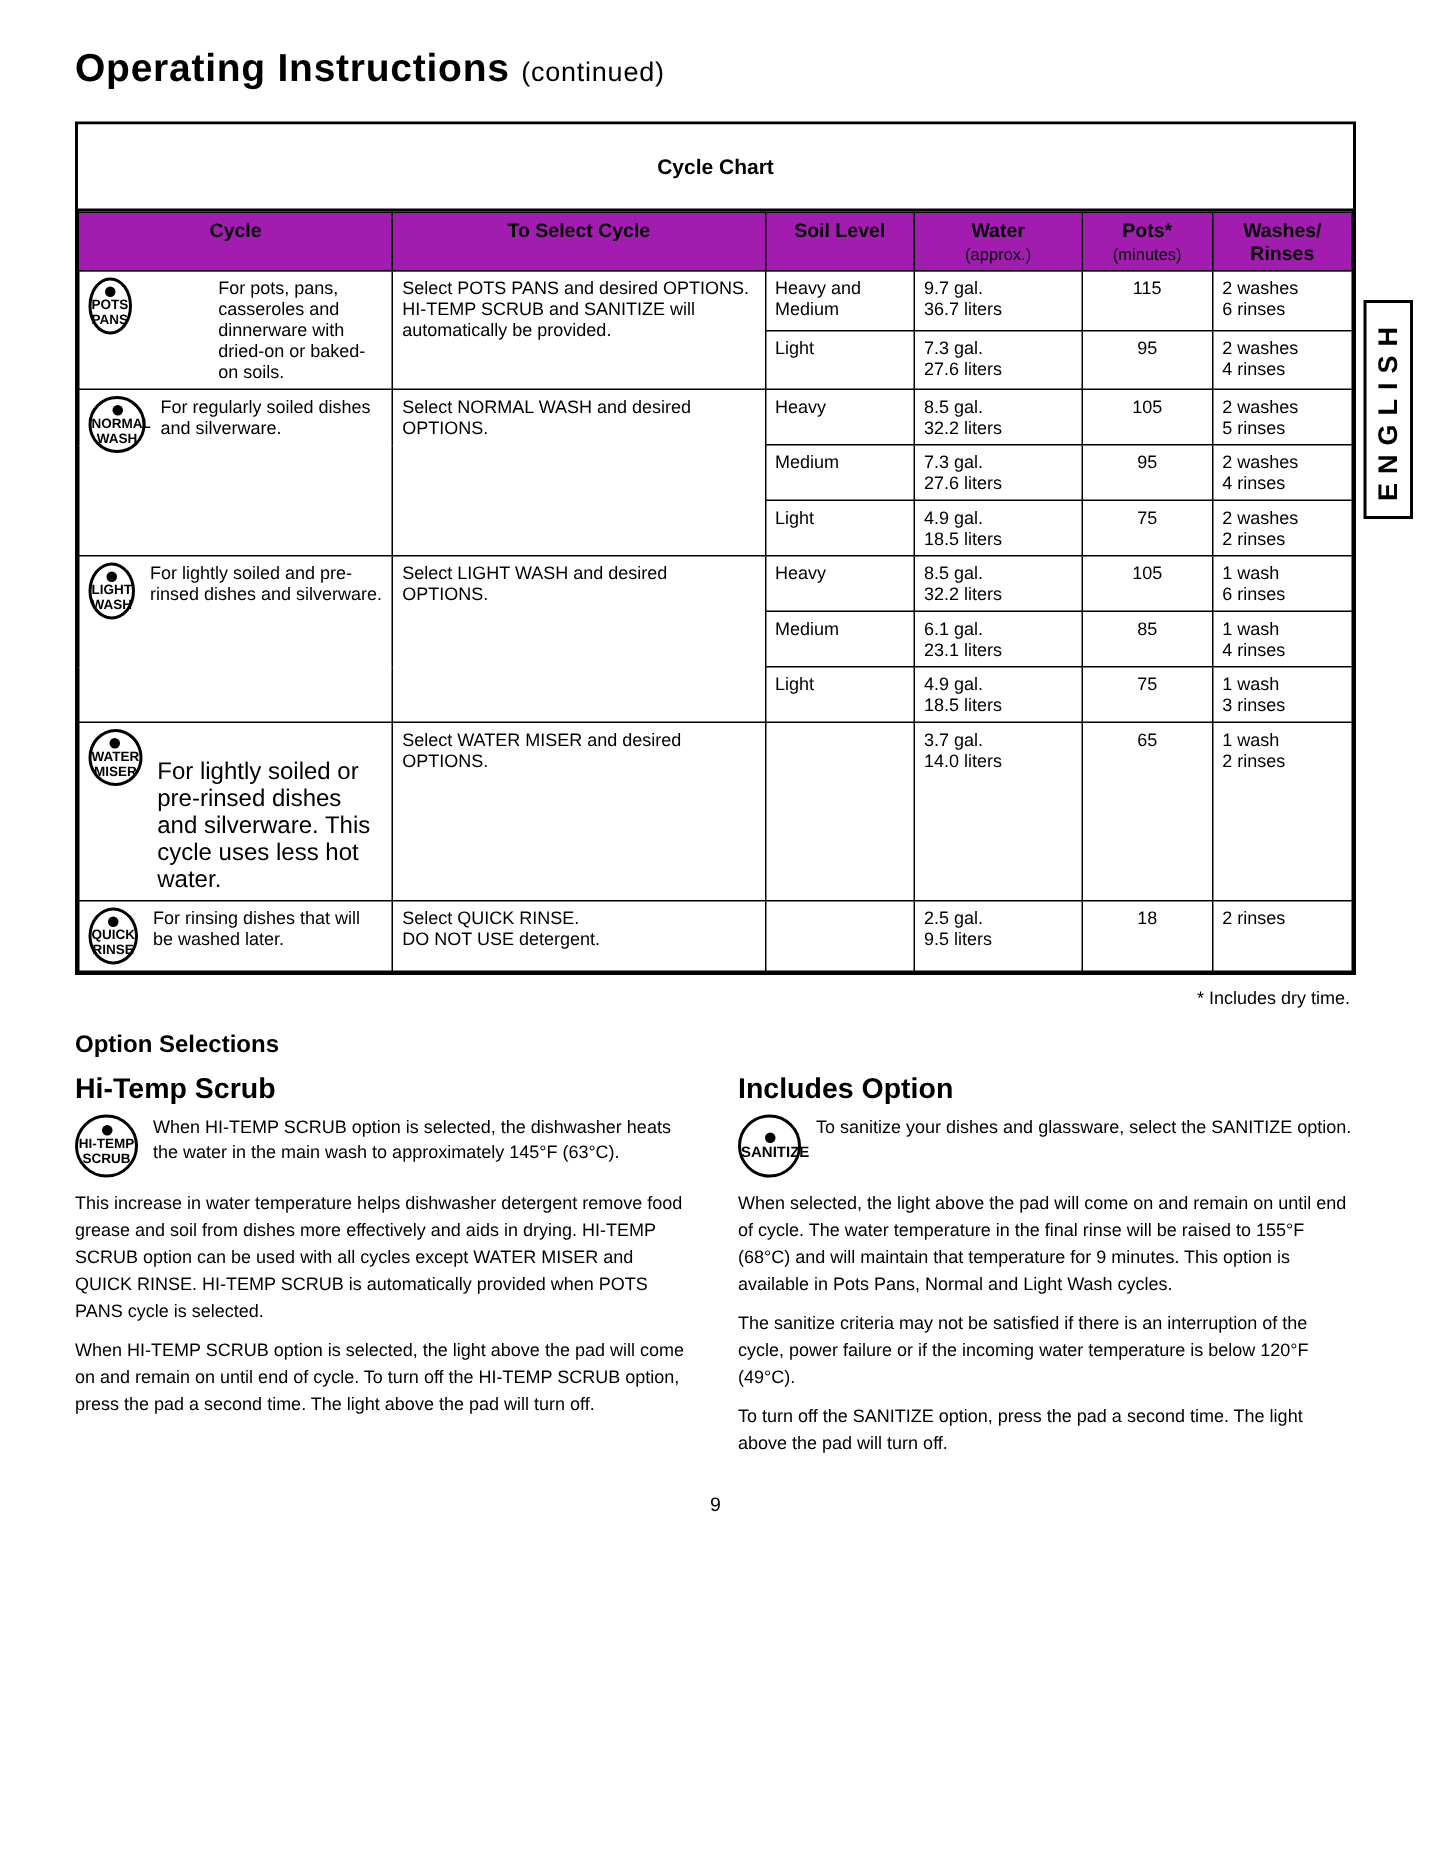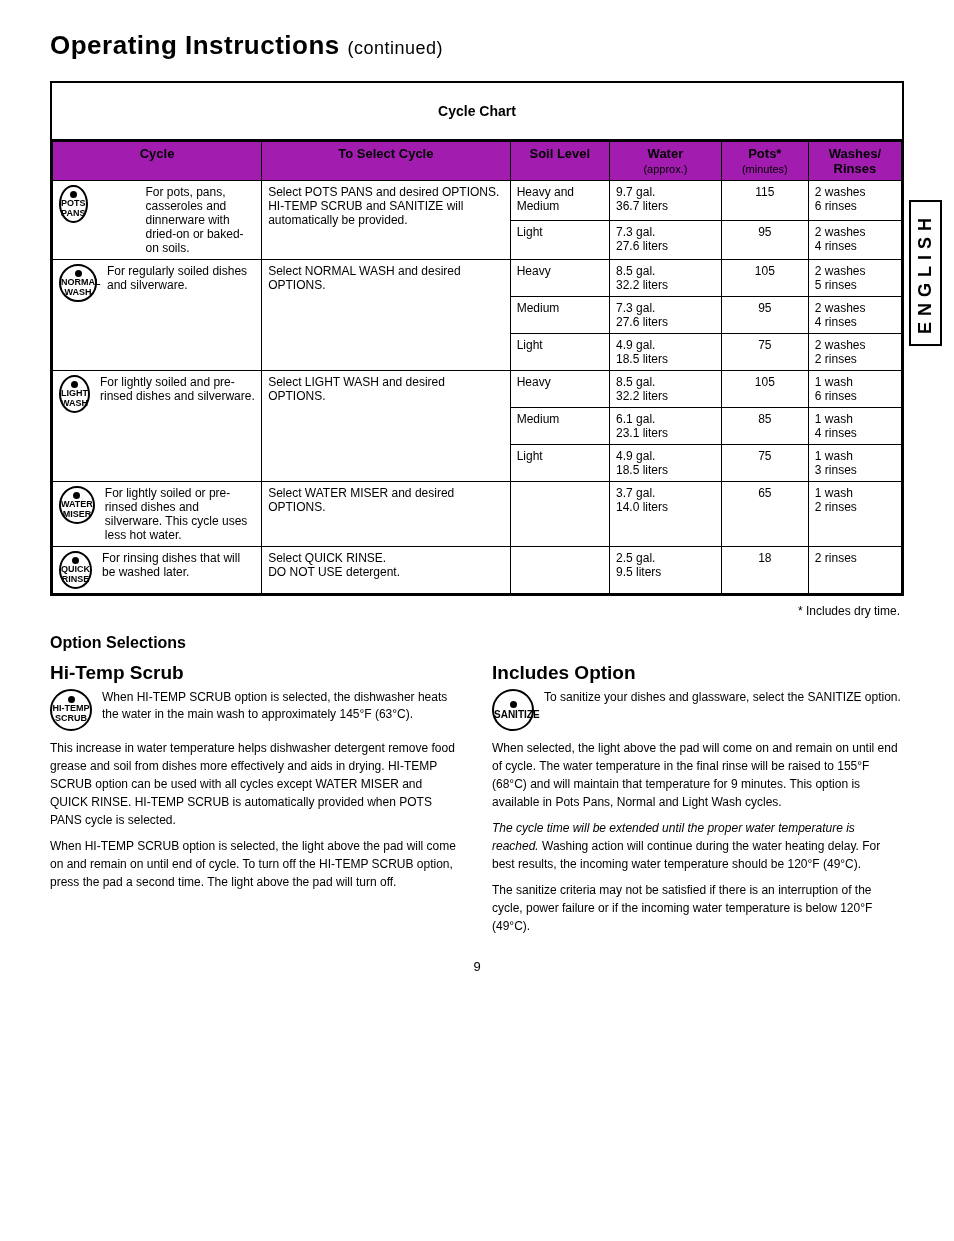--- a/index.html
+++ b/index.html
@@ -303,21 +303,21 @@
           <td style="font-size: 12px;">1 wash<br>3 rinses</td>
         </tr>
         <tr>
           <td rowspan="1" style="vertical-align: top;">
             <div style="display: flex; align-items: flex-start; gap: 6px;">
               <div class="cycle-icon">
                 <span class="dot"></span>
                 <span style="display: block;">WATER</span>
                 <span style="display: block;">MISER</span>
               </div>
-              <div style="font-size: 12px;">For lightly soiled or pre-rinsed dishes and silverware. This cycle uses less hot water.</div>
+              <div style="font-size: 16px; margin-top: 20px;">For lightly soiled or pre-rinsed dishes and silverware. This cycle uses less hot water.</div>
             </div>
           </td>
           <td rowspan="1" style="font-size: 12px; vertical-align: top; margin-left: 20px;">Select WATER MISER and desired OPTIONS.</td>
           <td style="font-size: 12px;"></td>
           <td style="font-size: 12px;">3.7  gal.<br>14.0  liters</td>
           <td style="font-size: 12px; text-align: center;">65</td>
           <td style="font-size: 12px;">1 wash<br>2 rinses</td>
         </tr>
         <tr>
           <td rowspan="1" style="vertical-align: top;">
@@ -367,21 +367,19 @@
       <div class="option-with-icon">
         <div class="option-icon" style="padding-top:10px;font-size:10px;">
           <span class="dot"></span>
           <span>SANITIZE</span>
         </div>
         <div class="option-text">
           <p>To sanitize your dishes and glassware, select the SANITIZE option.</p>
         </div>
       </div>
       <p class="body-text">When selected, the light above the pad will come on and remain on until end of cycle. The water temperature in the final rinse will be raised to 155°F (68°C) and will maintain that temperature for 9 minutes. This option is available in Pots Pans, Normal and Light Wash cycles.</p>
-      <p class="body-text">
-        <span class="italic-text">The cycle time will be extended until the proper water temperature is reached.</span><span> Washing action will continue during the water heating delay. For best results, the incoming water temperature should be 120°F (49°C).</span>
-      </p>
       <p class="body-text">The sanitize criteria may not be satisfied if there is an interruption of the cycle, power failure or if the incoming water temperature is below 120°F (49°C).</p>
+      <p class="body-text">To turn off the SANITIZE option, press the pad a second time. The light above the pad will turn off.</p>
     </div>
   </div>
 </div>
 
 <div class="page-number">9</div>
 
 </body></html>

